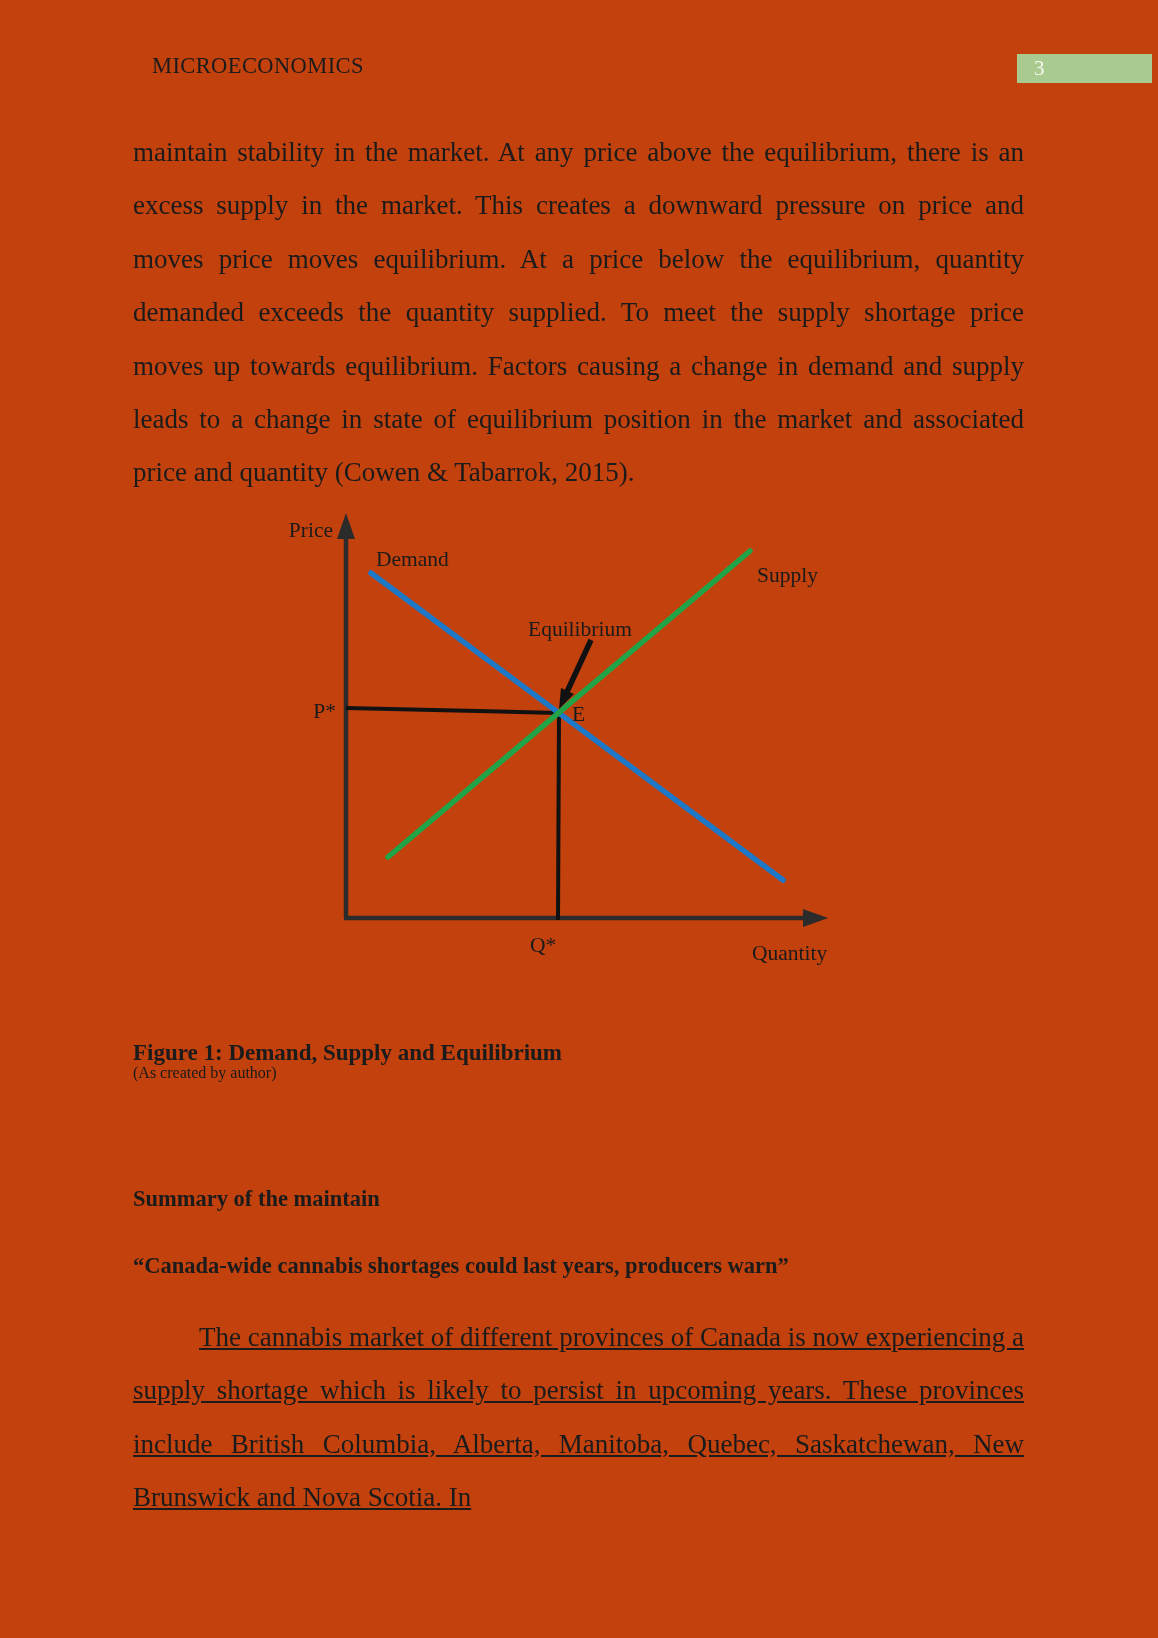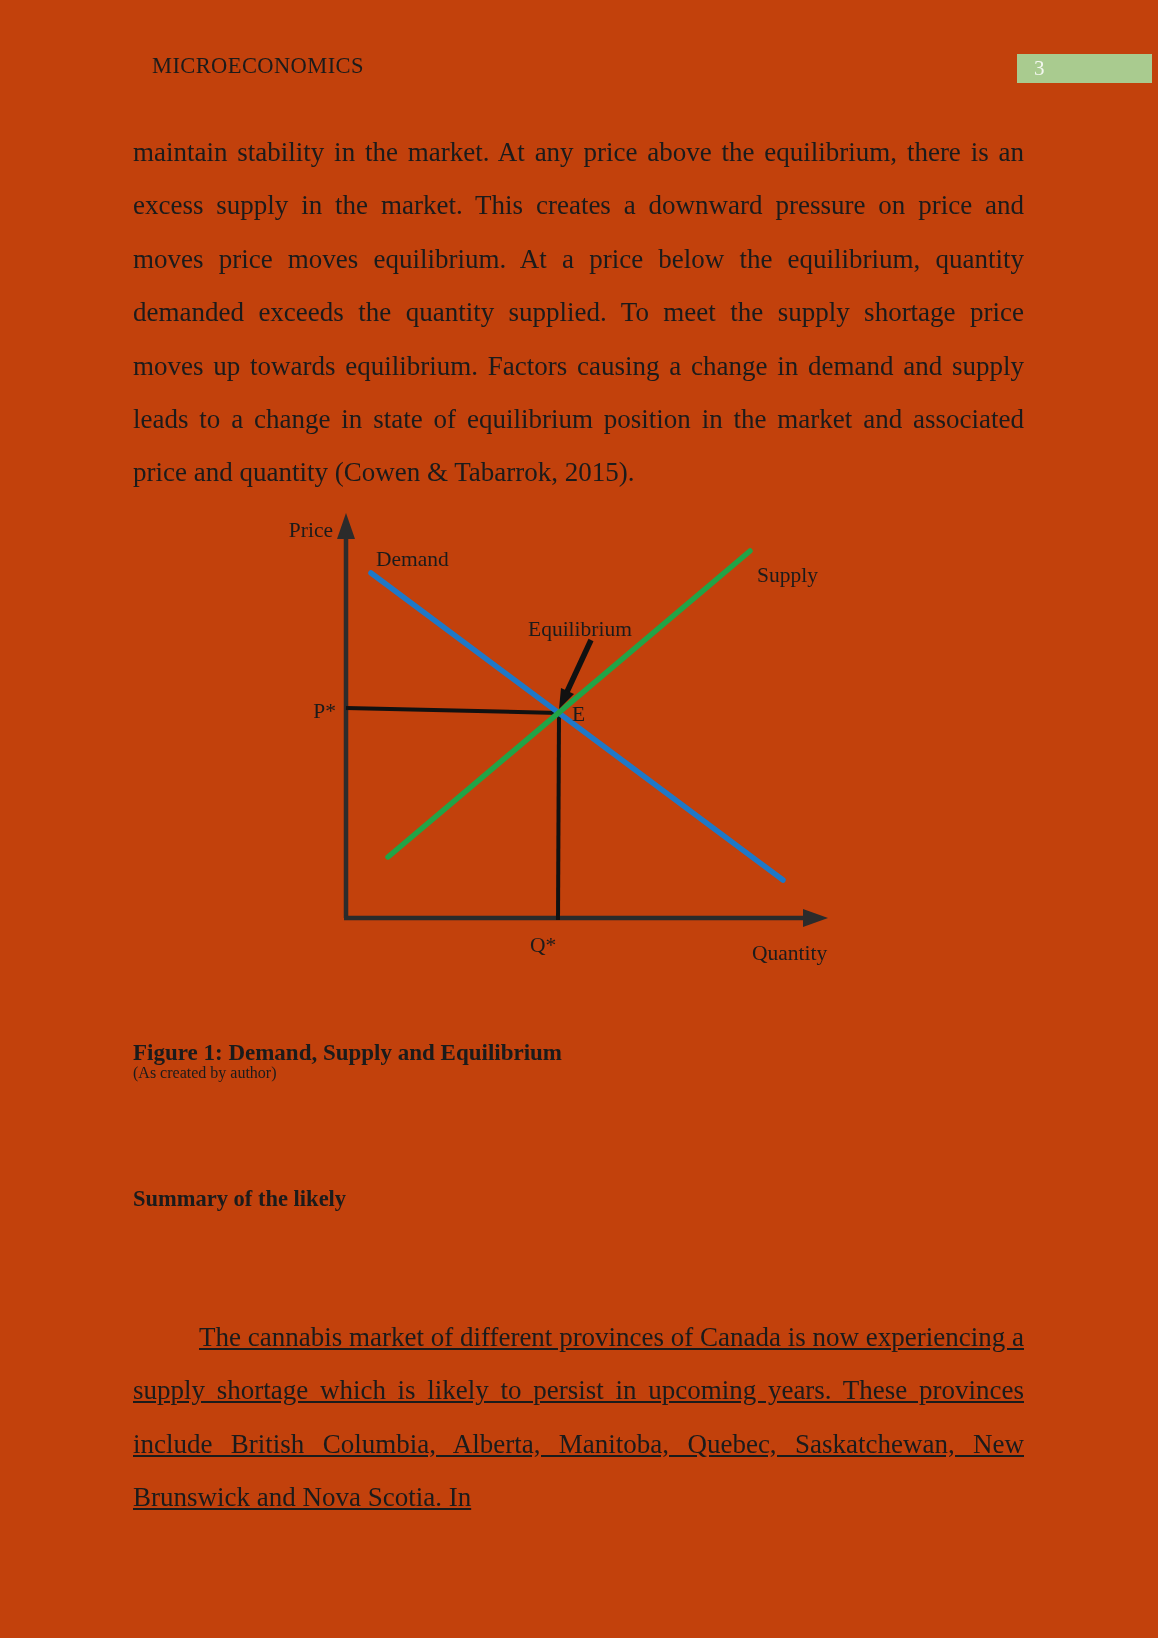--- a/index.html
+++ b/index.html
@@ -113,18 +113,19 @@
     <text x="572" y="721">E</text>
     <text x="336" y="718" text-anchor="end">P*</text>
     <text x="530" y="952">Q*</text>
     <text x="752" y="960">Quantity</text>
   </svg>
 
   <div class="caption-line caption-title">Figure 1: Demand, Supply and Equilibrium</div>
 
   <div class="caption-line caption-credit">(As created by author)</div>
 
-  <div class="subhead subhead-summary">Summary of the likely</div>
+  <div class="subhead subhead-summary">Summary of the maintain</div>
 
+  <div class="subhead subhead-article">“Canada-wide cannabis shortages could last years, producers warn”</div>
 
   <p class="para para-2">The cannabis market of different provinces of Canada is now experiencing a supply shortage which is likely to persist in upcoming years. These provinces include British Columbia, Alberta, Manitoba, Quebec, Saskatchewan, New Brunswick and Nova Scotia. In</p>
 
 </div>
 
 </body></html>

